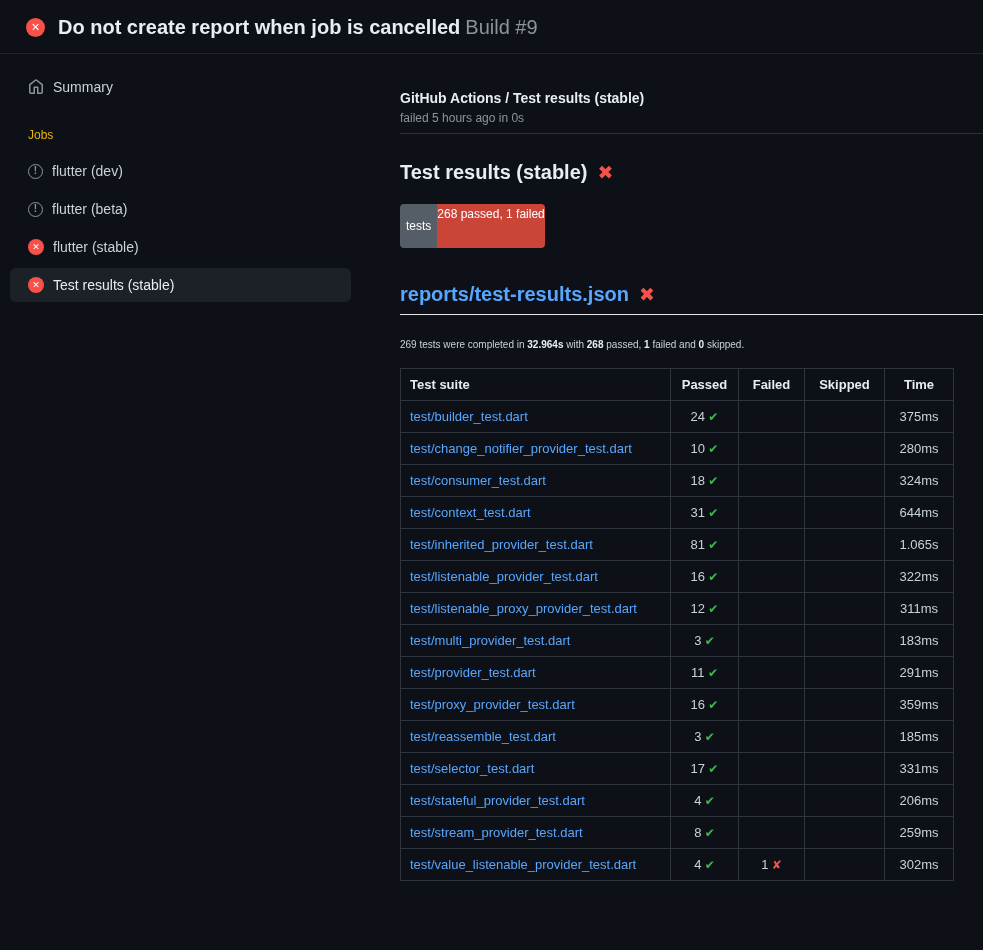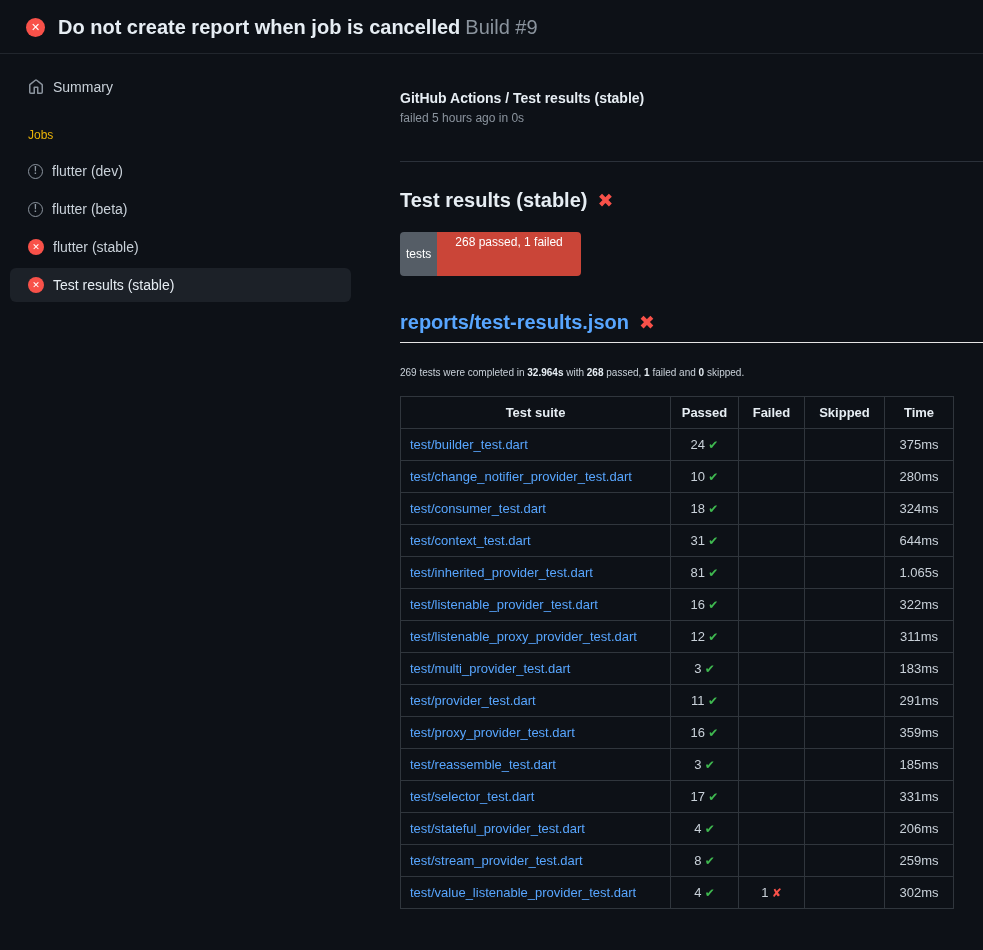--- a/index.html
+++ b/index.html
@@ -48,36 +48,36 @@
   .side-item.selected { background: #1c2128; color: #e6edf3; }
   .side-item .home-ic { flex: none; display: inline-flex; }
   .side-section {
     color: #eab308; font-size: 12px;
     padding: 0 12px 4px 18px; margin-top: 24px; margin-bottom: 8px;
   }
 
   
   .main { flex: 1; padding: 36px 0 0 20px; min-width: 0; }
 
-  .run-meta { padding-bottom: 36px; border-bottom: 1px solid #2b313a; }
+  .run-meta { padding-bottom: 8px; border-bottom: 1px solid #2b313a; }
   .breadcrumb { font-size: 14px; font-weight: 700; color: #e6edf3; }
   .status-line { font-size: 12px; color: #8b949e; margin-top: 5px; }
 
   .check-title {
     margin: 26px 0 0 0; font-size: 20px; font-weight: 700; color: #e6edf3;
     display: flex; align-items: center; gap: 10px; line-height: 24px;
   }
   .big-x { color: #f85149; font-size: 19px; font-weight: 700; line-height: 1; }
 
   .badge {
     display: inline-flex; margin-top: 20px; font-size: 12px;
     border-radius: 4px; overflow: hidden; line-height: 1;
   }
   .badge-label { color: #ffffff; padding: 16px 6px; }
-  .badge-value { color: #ffffff; padding: 4px 18px; }
+  .badge-value { color: #ffffff; padding: 4px 0; }
 
   .report-title {
     margin: 34px 0 0 0; padding-bottom: 8px;
     border-bottom: 1px solid #e5e5e5;
     display: flex; align-items: center; gap: 10px;
     font-size: 20px; font-weight: 700; line-height: 24px;
   }
   .report-link { color: #58a6ff; text-decoration: none; cursor: pointer; }
 
   .summary-line { margin: 24px 0 0 0; font-size: 10px; color: #c9d1d9; }
@@ -85,21 +85,21 @@
 
   
   table.results {
     border-collapse: collapse; table-layout: fixed;
     width: 553px; margin-top: 18px; font-size: 13px;
   }
   .results th, .results td {
     border: 1px solid #30363d; padding: 8px 9px;
     white-space: nowrap; overflow: hidden;
   }
-  .results th { color: #e6edf3; font-weight: 700; text-align: center; }
+  .results th { color: #e6edf3; font-weight: 700; text-align: left; }
   .results th.num, .results td.num { text-align: center; }
   .suite-link { color: #58a6ff; text-decoration: none; cursor: pointer; }
   .check { color: #3fb950; font-weight: 700; font-size: 12px; }
   .fail-x { color: #f85149; font-weight: 700; font-size: 12px; }
   .val { color: #c9d1d9; }
   .time-val { color: #c9d1d9; }
 </style>
 </head>
 <body>
 

